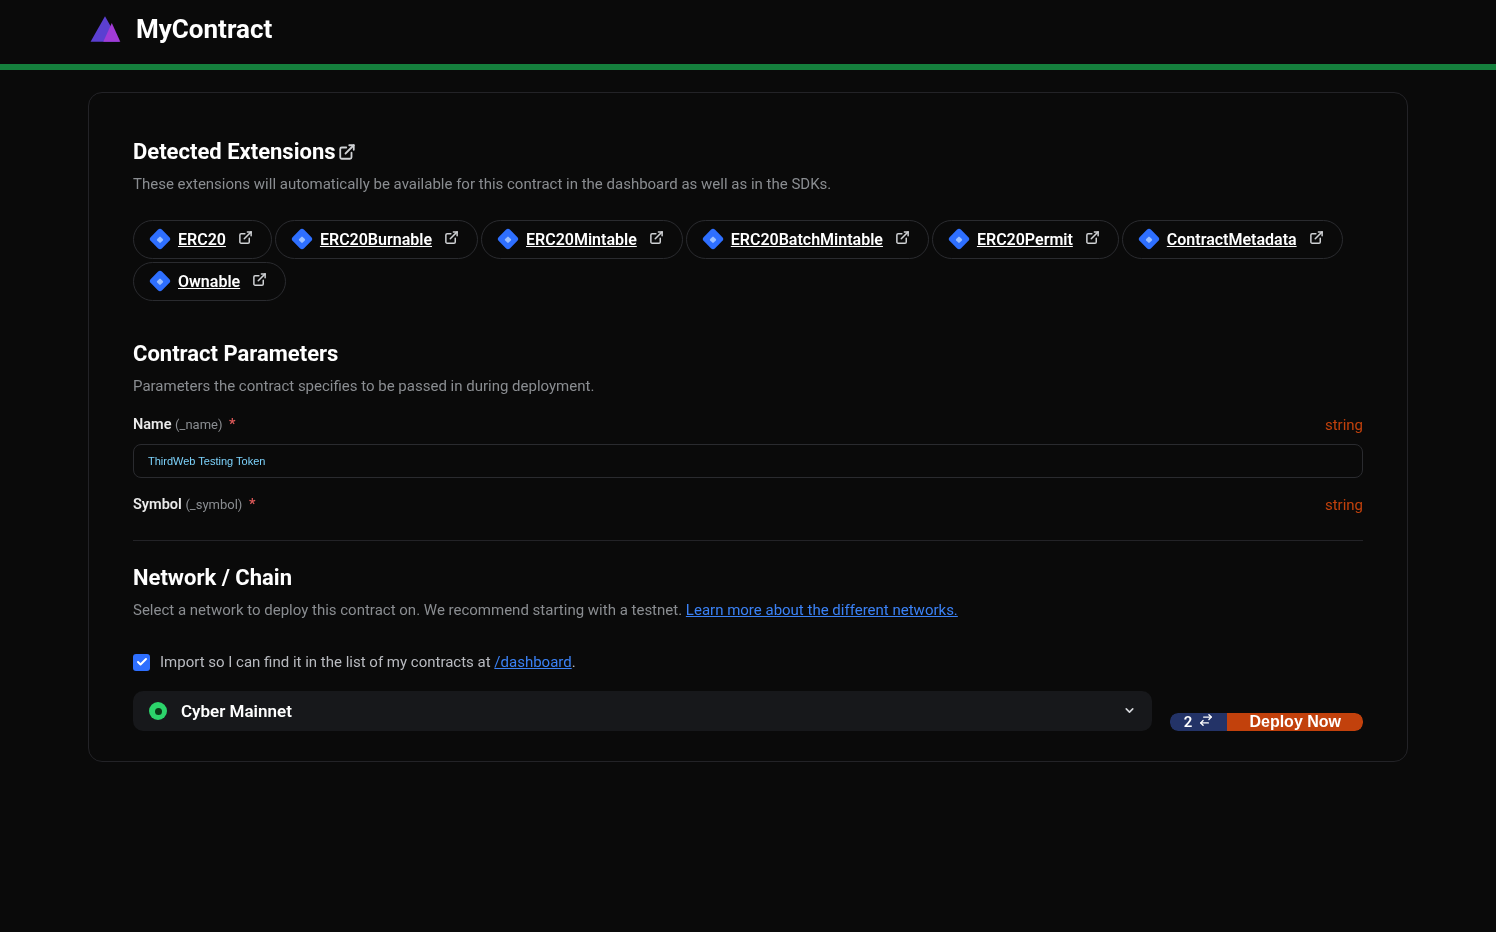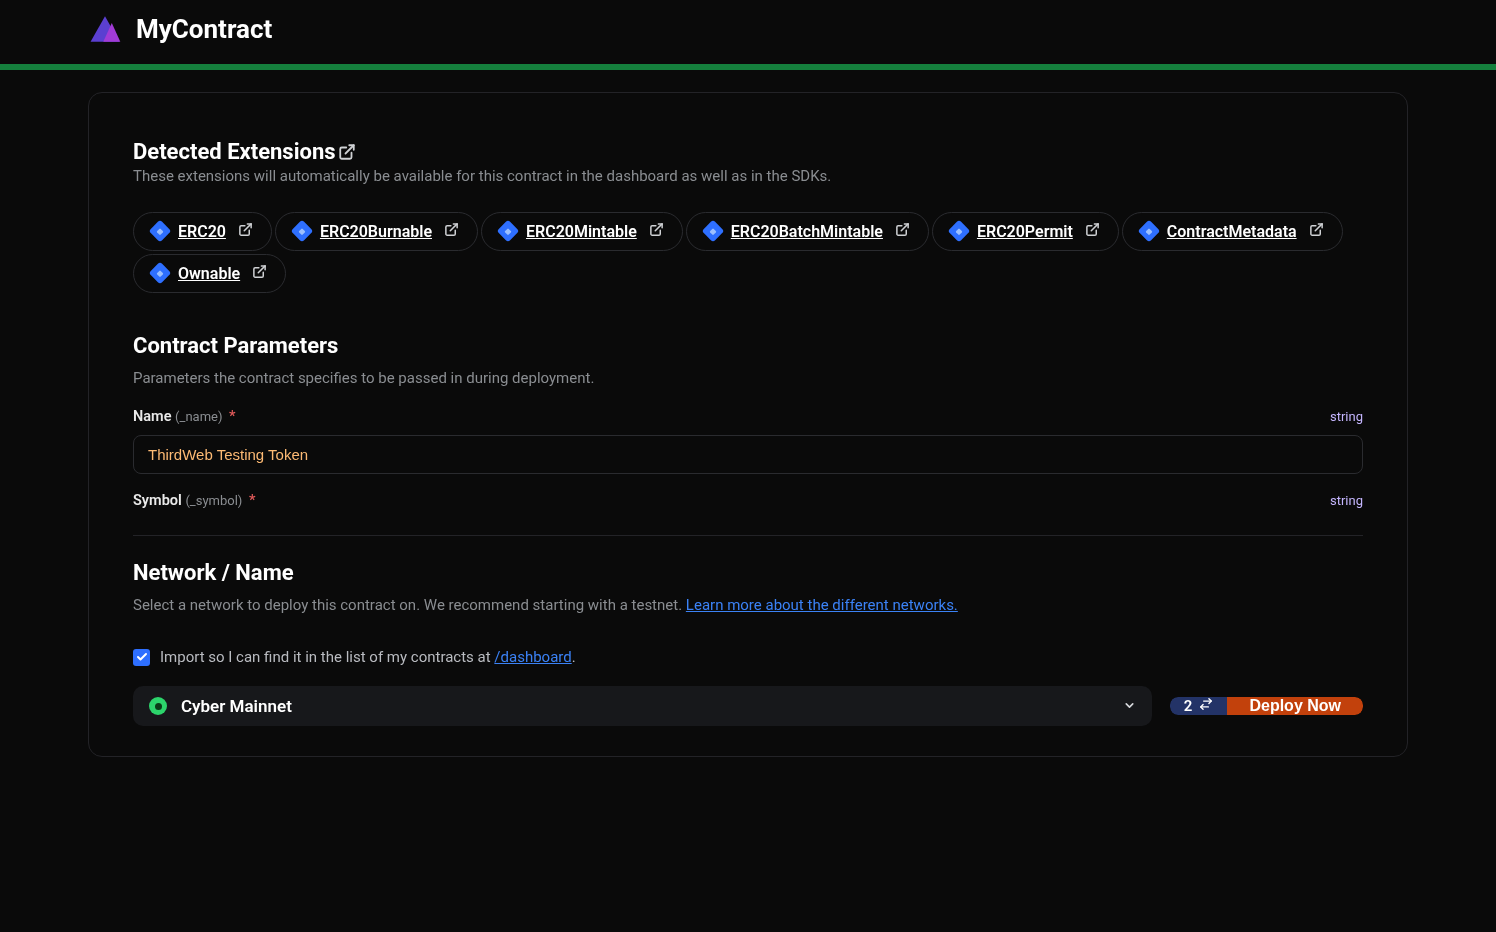--- a/index.html
+++ b/index.html
@@ -29,21 +29,21 @@
   .card {
     margin: 22px 88px 0 88px;
     border: 1px solid #232327;
     border-radius: 14px;
     padding: 46px 44px 30px 44px;
   }
   .section-title-row {
     display: flex;
     align-items: center;
     gap: 2px;
-    margin-bottom: 2px;
+    margin-bottom: 10px;
   }
   .section-title {
     font-size: 22px;
     font-weight: 700;
     color: #fff;
   }
   .external-icon-lg svg, .external-icon svg { display:block; }
   .section-desc {
     color: #8a8d91;
     font-size: 15px;
@@ -105,31 +105,31 @@
   .field-label .param {
     font-weight: 400;
     color: #8a8d91;
     font-size: 13px;
   }
   .field-label .req {
     color: #e05a5a;
     margin-left: 3px;
   }
   .field-type {
-    font-size: 13px;
-    color: #c4b5fd;
+    font-size: 15px;
+    color: #c2410c;
   }
   .text-input {
     width: 100%;
     background: transparent;
     border: 1px solid #2a2b2f;
     border-radius: 8px;
     padding: 10px 14px;
-    font-size: 15px;
-    color: #fdba74;
+    font-size: 11px;
+    color: #7dd3fc;
     outline: none;
   }
   .divider {
     border: none;
     border-top: 1px solid #232327;
     margin-top: 26px;
     margin-bottom: 24px;
   }
   .link { color: #3b82f6; }
   .check-line {
@@ -146,21 +146,21 @@
     border-radius: 3px;
     background: #2e6fff;
     display:inline-flex;
     align-items:center;
     justify-content:center;
   }
   .checkbox svg { display:block; }
   .bottom-row {
     display: flex;
     gap: 18px;
-    align-items: center;
+    align-items: flex-end;
     margin-top: 20px;
   }
   .network-select {
     flex: 1;
     display: flex;
     align-items: center;
     gap: 14px;
     background: #17181b;
     border-radius: 10px;
     padding: 10px 16px;
@@ -336,21 +336,21 @@
       <span>Symbol</span>
       <span class="param">(_symbol)</span>
       <span class="req">*</span>
     </div>
     <div class="field-type">string</div>
   </div>
 
   <hr class="divider">
 
   
-  <h2 class="section-title" style="margin-bottom:10px;">Network / Name</h2>
+  <h2 class="section-title" style="margin-bottom:10px;">Network / Chain</h2>
   <p class="section-desc">
     <span>Select a network to deploy this contract on. We recommend starting with a testnet. </span><a href="#" class="link">Learn more about the different networks.</a>
   </p>
 
   <div class="check-line">
     <span class="checkbox">
       <svg width="12" height="12" viewBox="0 0 24 24" fill="none" stroke="#fff" stroke-width="4" stroke-linecap="round" stroke-linejoin="round">
           <polyline points="20 6 9 17 4 12"></polyline>
         </svg>
     </span>

